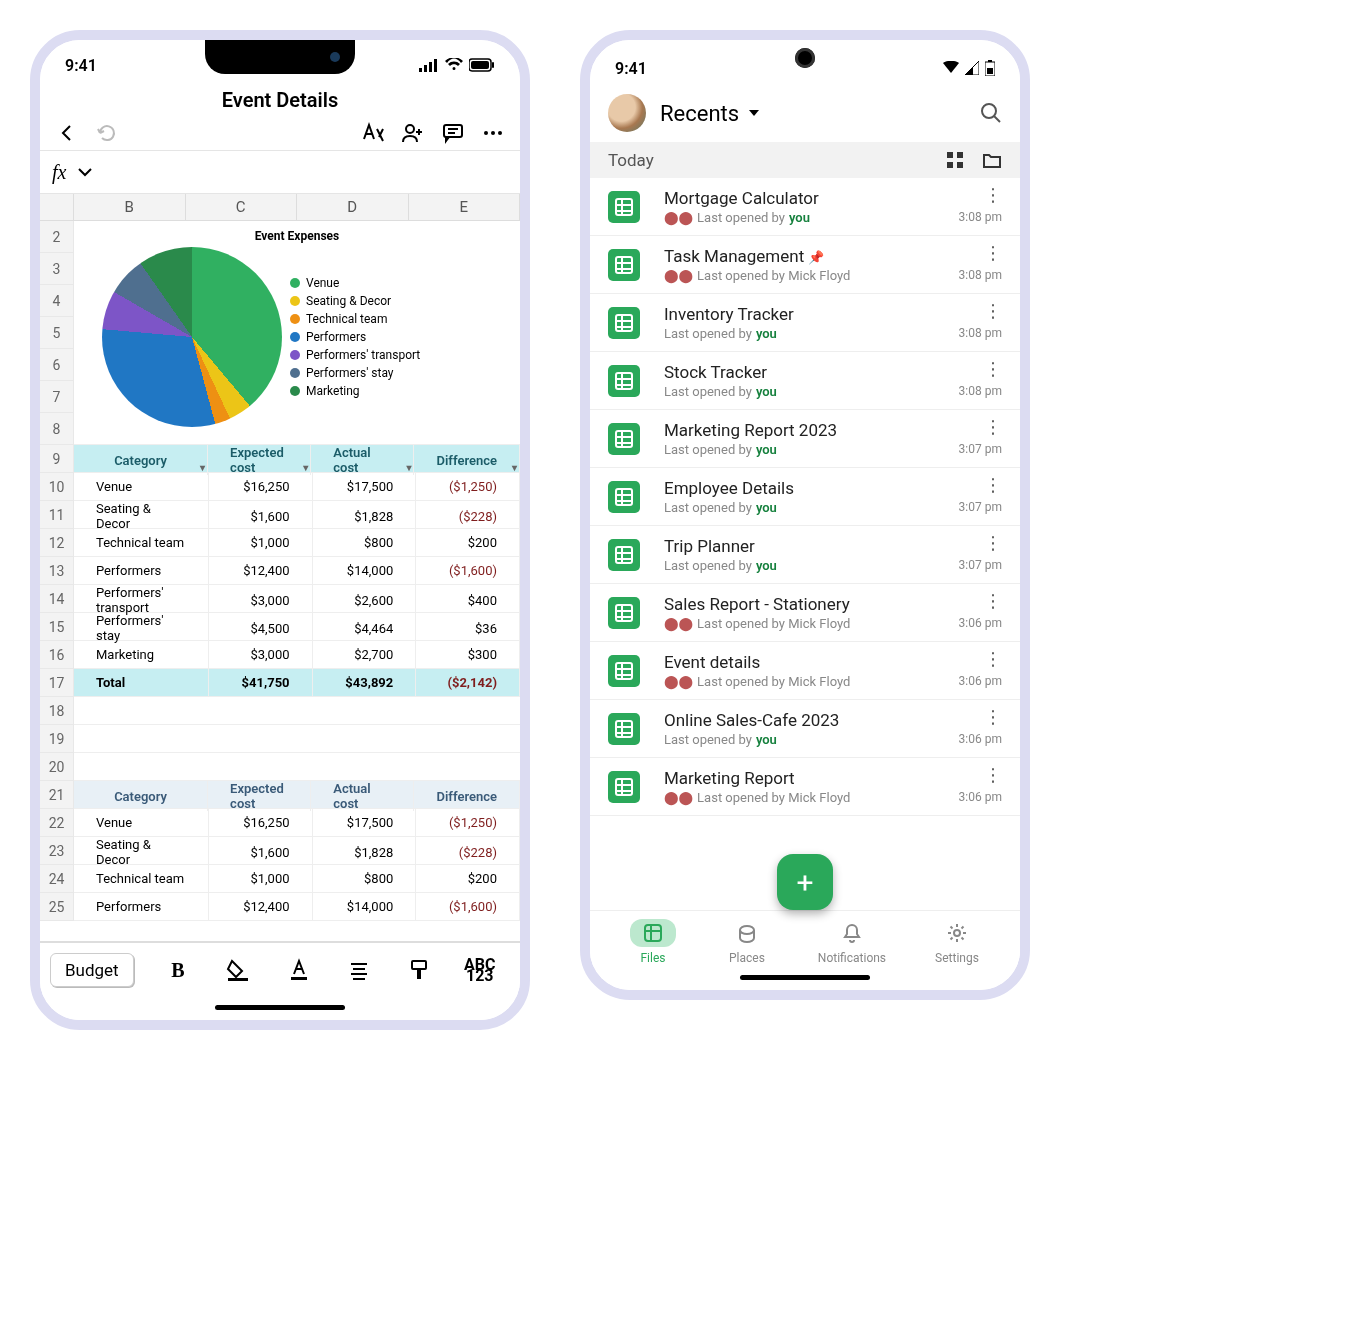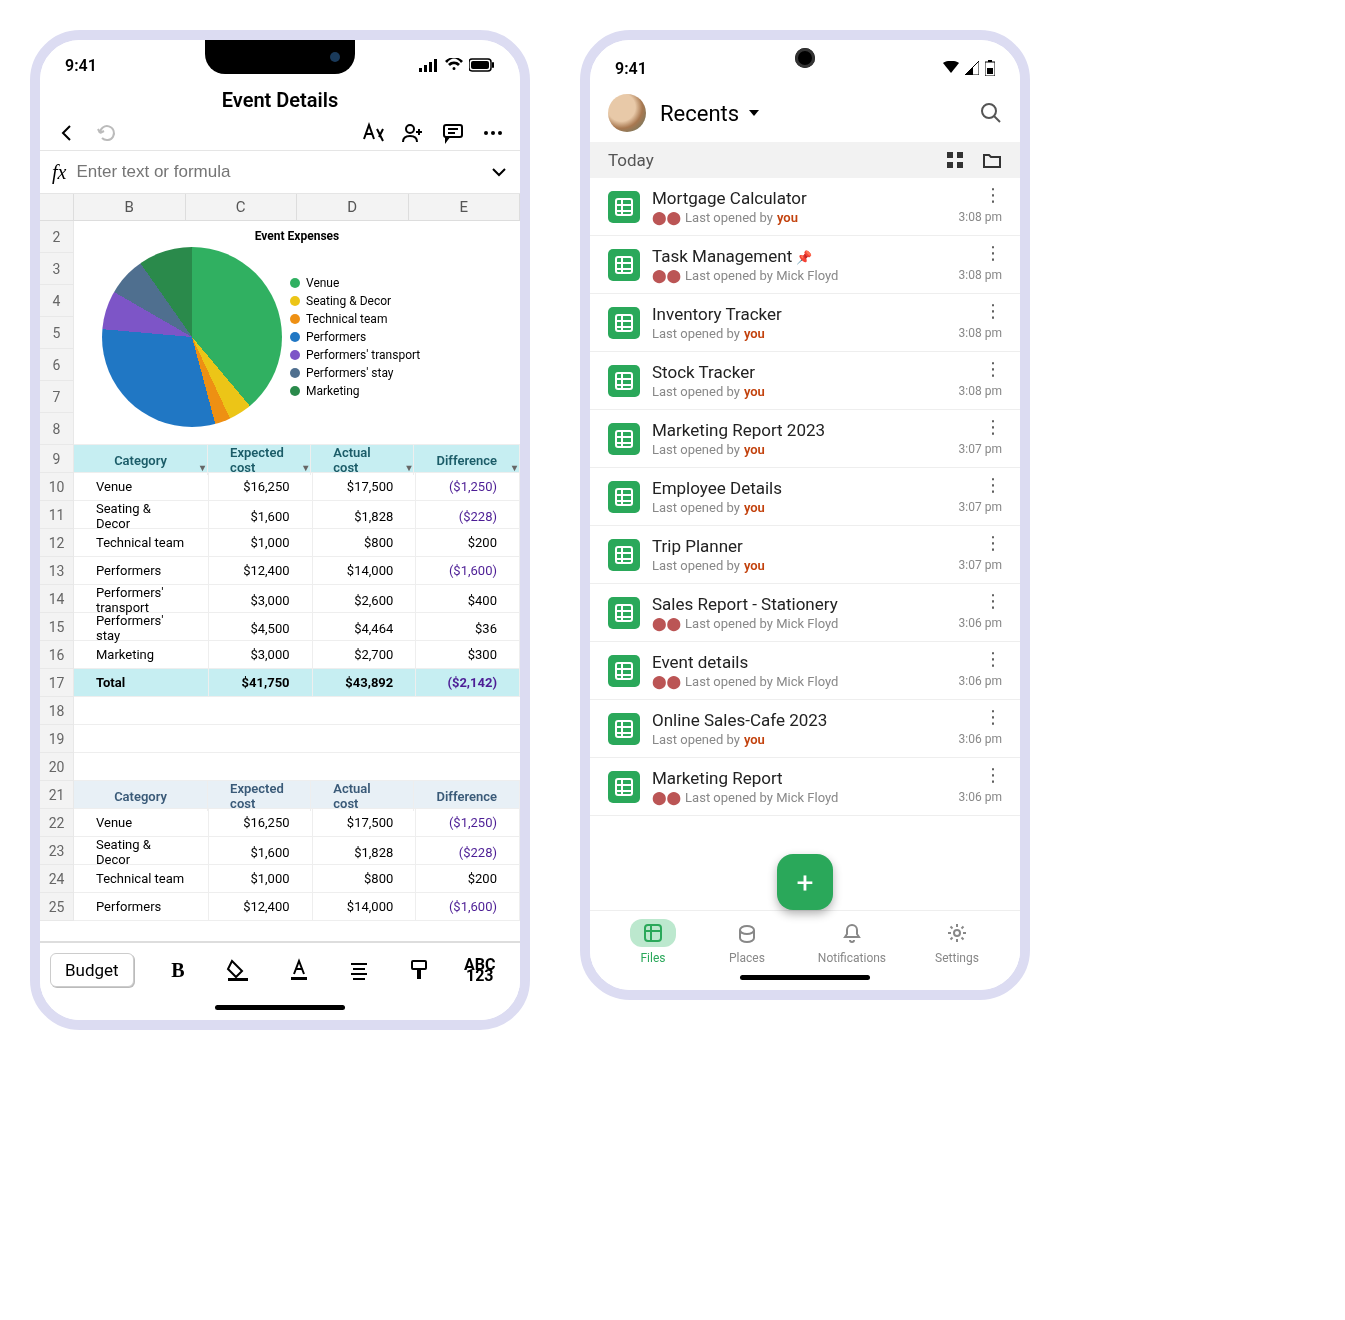--- a/index.html
+++ b/index.html
@@ -75,46 +75,46 @@
   .legend .sw { width:10px; height:10px; border-radius:50%; }
   
   .trow { display:grid; grid-template-columns: 1.3fr 1fr 1fr 1fr; height:28px; align-items:center; font-size:13px; border-bottom:1px solid #eee;}
   .trow > div { padding: 0 22px; border-right:1px solid #eee; height:100%; display:flex; align-items:center;}
   .trow > div:first-child { justify-content:flex-start; }
   .trow > div:not(:first-child) { justify-content:flex-end; }
   .thead { background:#c6eef2; font-weight:600; color:#1b5c68;}
   .thead2 { background:#e8f0f6; font-weight:600; color:#3a5a78;}
   .thead > div, .thead2 > div { justify-content:center !important; position:relative;}
   .thead .dd { position:absolute; right:2px; bottom:2px; font-size:10px; color:#666;}
-  .neg { color:#4c1d95; }
+  .neg { color:#7f1d1d; }
   .totalrow { background:#c6eef2; font-weight:700;}
   .blankrow { height:28px; border-bottom:1px solid #eee; }
   
   .sheet-bottom { display:flex; align-items:center; padding:6px 10px; gap:14px; border-top:2px solid #ddd; height:56px; background:#fff;}
   .sheet-bottom .tab { background:#fff; border:1px solid #ccc; border-radius:6px; padding:6px 14px; font-size:17px; box-shadow:1px 1px 0 #bbb;}
   .sheet-bottom .bicons { flex:1; display:flex; justify-content:space-around; align-items:center;}
   .picon { width:28px; height:28px; display:flex; align-items:center; justify-content:center; font-size:20px;}
   .home-ind { width:130px; height:5px; background:#000; border-radius:3px; margin:8px auto 10px;}
   .home-ind.light { background:#000; }
   
   .files-header { display:flex; align-items:center; gap:14px; padding:14px 18px 10px; }
   .avatar { width:38px; height:38px; border-radius:50%; background: radial-gradient(circle at 35% 35%, #e8c9a8 40%, #a87850 60%, #5a7a6a 100%); }
   .recents { font-size:22px; font-weight:400; display:flex; align-items:center; gap:8px;}
   .files-header .srch { margin-left:auto; }
   .section-bar { display:flex; align-items:center; padding:8px 18px; background:#f2f2f2; font-size:17px; color:#555;}
   .section-bar .vicons { margin-left:auto; display:flex; gap:18px; }
   .filelist { flex:1; overflow:hidden; }
-  .filerow { display:flex; align-items:center; gap:12px; padding:10px 18px; border-bottom:1px solid #eee; }
+  .filerow { display:flex; align-items:center; gap:24px; padding:10px 18px; border-bottom:1px solid #eee; }
   .fileicon { width:32px; height:32px; background:#2aa85a; border-radius:5px; display:flex; align-items:center; justify-content:center; flex-shrink:0;}
   .fileicon svg { stroke:#fff; }
   .fileinfo { flex:1; min-width:0; }
   .filename { font-size:17px; color:#222; }
   .filesub { font-size:13px; color:#888; display:flex; align-items:center; gap:4px; margin-top:2px;}
   .filesub .shared { color:#b55; }
-  .filesub b { color:#c2410c; font-weight:600;}
+  .filesub b { color:#15803d; font-weight:600;}
   .filemeta { display:flex; flex-direction:column; align-items:flex-end; gap:10px; }
   .filemeta .more { font-size:18px; line-height:10px; color:#555;}
   .filemeta .time { font-size:12px; color:#888; }
   .pin { font-size:13px; color:#aaa; }
   
   .fab {
     position:absolute; bottom:80px; left:50%; transform:translateX(-50%);
     width:56px; height:56px; background:#2aa85a; border-radius:16px;
     display:flex; align-items:center; justify-content:center; color:#fff; font-size:30px;
     box-shadow:0 4px 10px rgba(0,0,0,.3); z-index:5;
@@ -187,21 +187,20 @@
         <svg width="24" height="24" viewBox="0 0 24 24">
             <circle cx="5" cy="12" r="2"></circle>
             <circle cx="12" cy="12" r="2"></circle>
             <circle cx="19" cy="12" r="2"></circle>
           </svg>
       </div>
     </div>
 
     <div class="formula-bar">
       <span class="fx">fx</span>
-      <input class="formula-input" placeholder="Enter text or formula" style="">
       <div>
         <svg width="18" height="18" viewBox="0 0 18 18">
             <path d="M3 6l6 6 6-6" fill="none" stroke="#000" stroke-width="2"></path>
           </svg>
       </div>
     </div>
 
     <div class="col-row">
       <div></div>
       <div>B</div>

